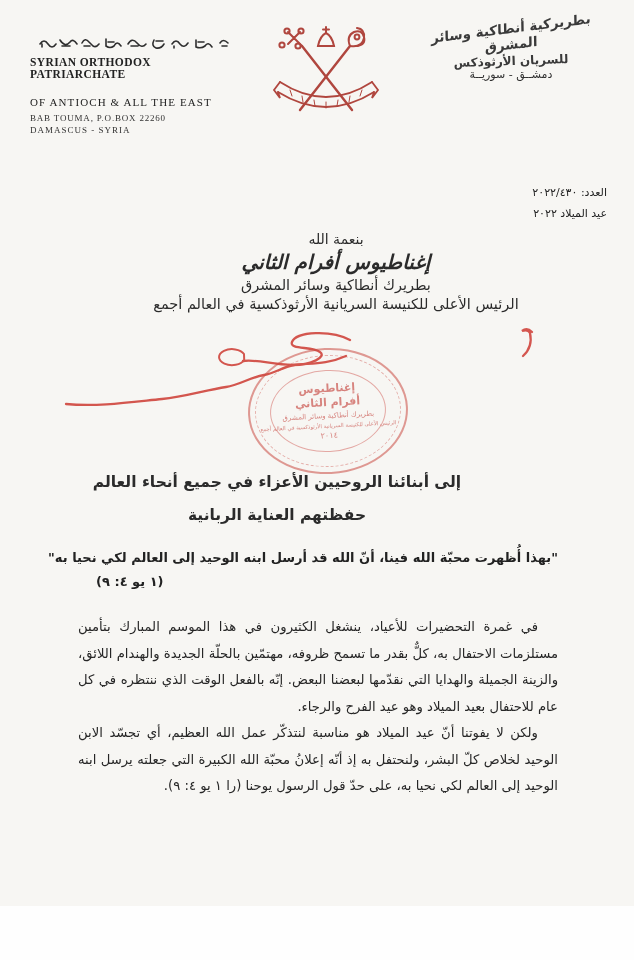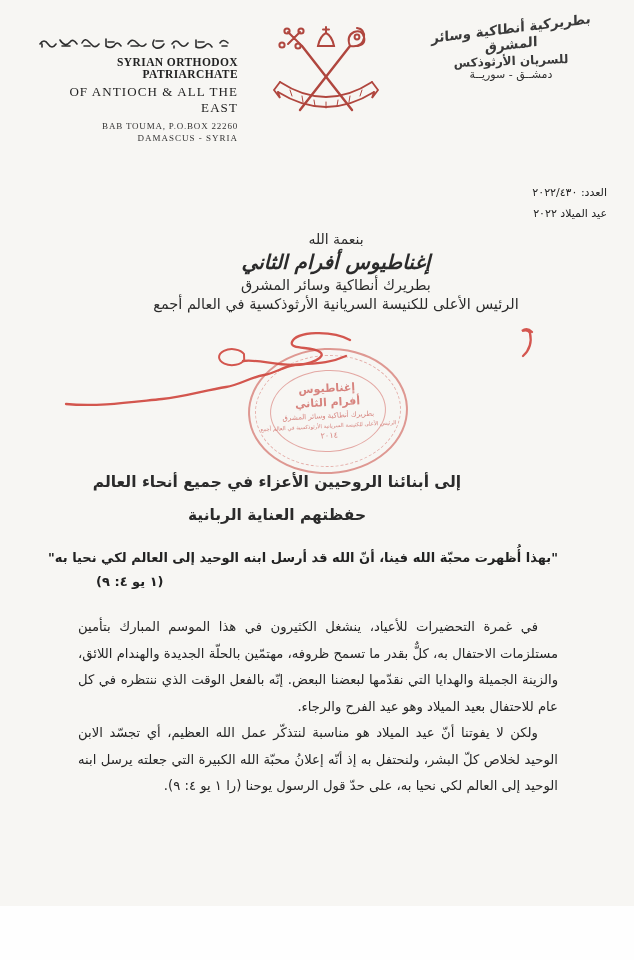--- a/index.html
+++ b/index.html
@@ -6,24 +6,24 @@
   body{
     width:634px;height:960px;position:relative;overflow:hidden;
     background:#ffffff;
     font-family:"DejaVu Sans",sans-serif;
     color:#2b2b2b;
   }
   .paper{position:absolute;left:0;top:0;width:634px;height:906px;background:#f7f6f3;}
   .paper-edge{position:absolute;left:0;top:906px;width:634px;height:54px;background:#fefefe;}
 
   
-  .lh-left{position:absolute;left:30px;top:34px;width:208px;text-align:right;}
+  .lh-left{position:absolute;left:30px;top:34px;width:208px;text-align:left;}
   .syriac{display:block;margin:0 auto 6px auto;}
   .lh-en1{font-family:"Liberation Serif","DejaVu Serif",serif;font-weight:bold;font-size:11.5px;letter-spacing:.4px;color:#222;}
-  .lh-en2{font-family:"Liberation Serif","DejaVu Serif",serif;font-size:13px;letter-spacing:1.1px;margin-top:4px;color:#222;}
+  .lh-en2{font-family:"Liberation Serif","DejaVu Serif",serif;font-size:11px;letter-spacing:1.1px;margin-top:16px;color:#222;}
   .lh-en3{font-family:"Liberation Serif","DejaVu Serif",serif;font-size:9px;letter-spacing:.8px;margin-top:5px;color:#333;}
   .lh-en4{font-family:"Liberation Serif","DejaVu Serif",serif;font-size:9px;letter-spacing:1px;margin-top:2px;color:#333;}
 
   .emblem{position:absolute;left:268px;top:24px;width:116px;height:100px;}
 
   .lh-right{position:absolute;right:18px;top:20px;width:210px;text-align:center;direction:rtl;}
   .calli1{font-size:13.5px;font-weight:bold;color:#3a3a3a;transform:rotate(-7deg) skewX(-6deg);letter-spacing:-.5px;}
   .calli2{font-size:12px;font-weight:bold;color:#3a3a3a;transform:rotate(-2deg);margin-top:2px;}
   .lh-ar1{font-size:11px;color:#2f2f2f;margin-top:14px;letter-spacing:.5px;}
   .lh-ar2{font-size:11px;color:#2f2f2f;letter-spacing:.5px;}

